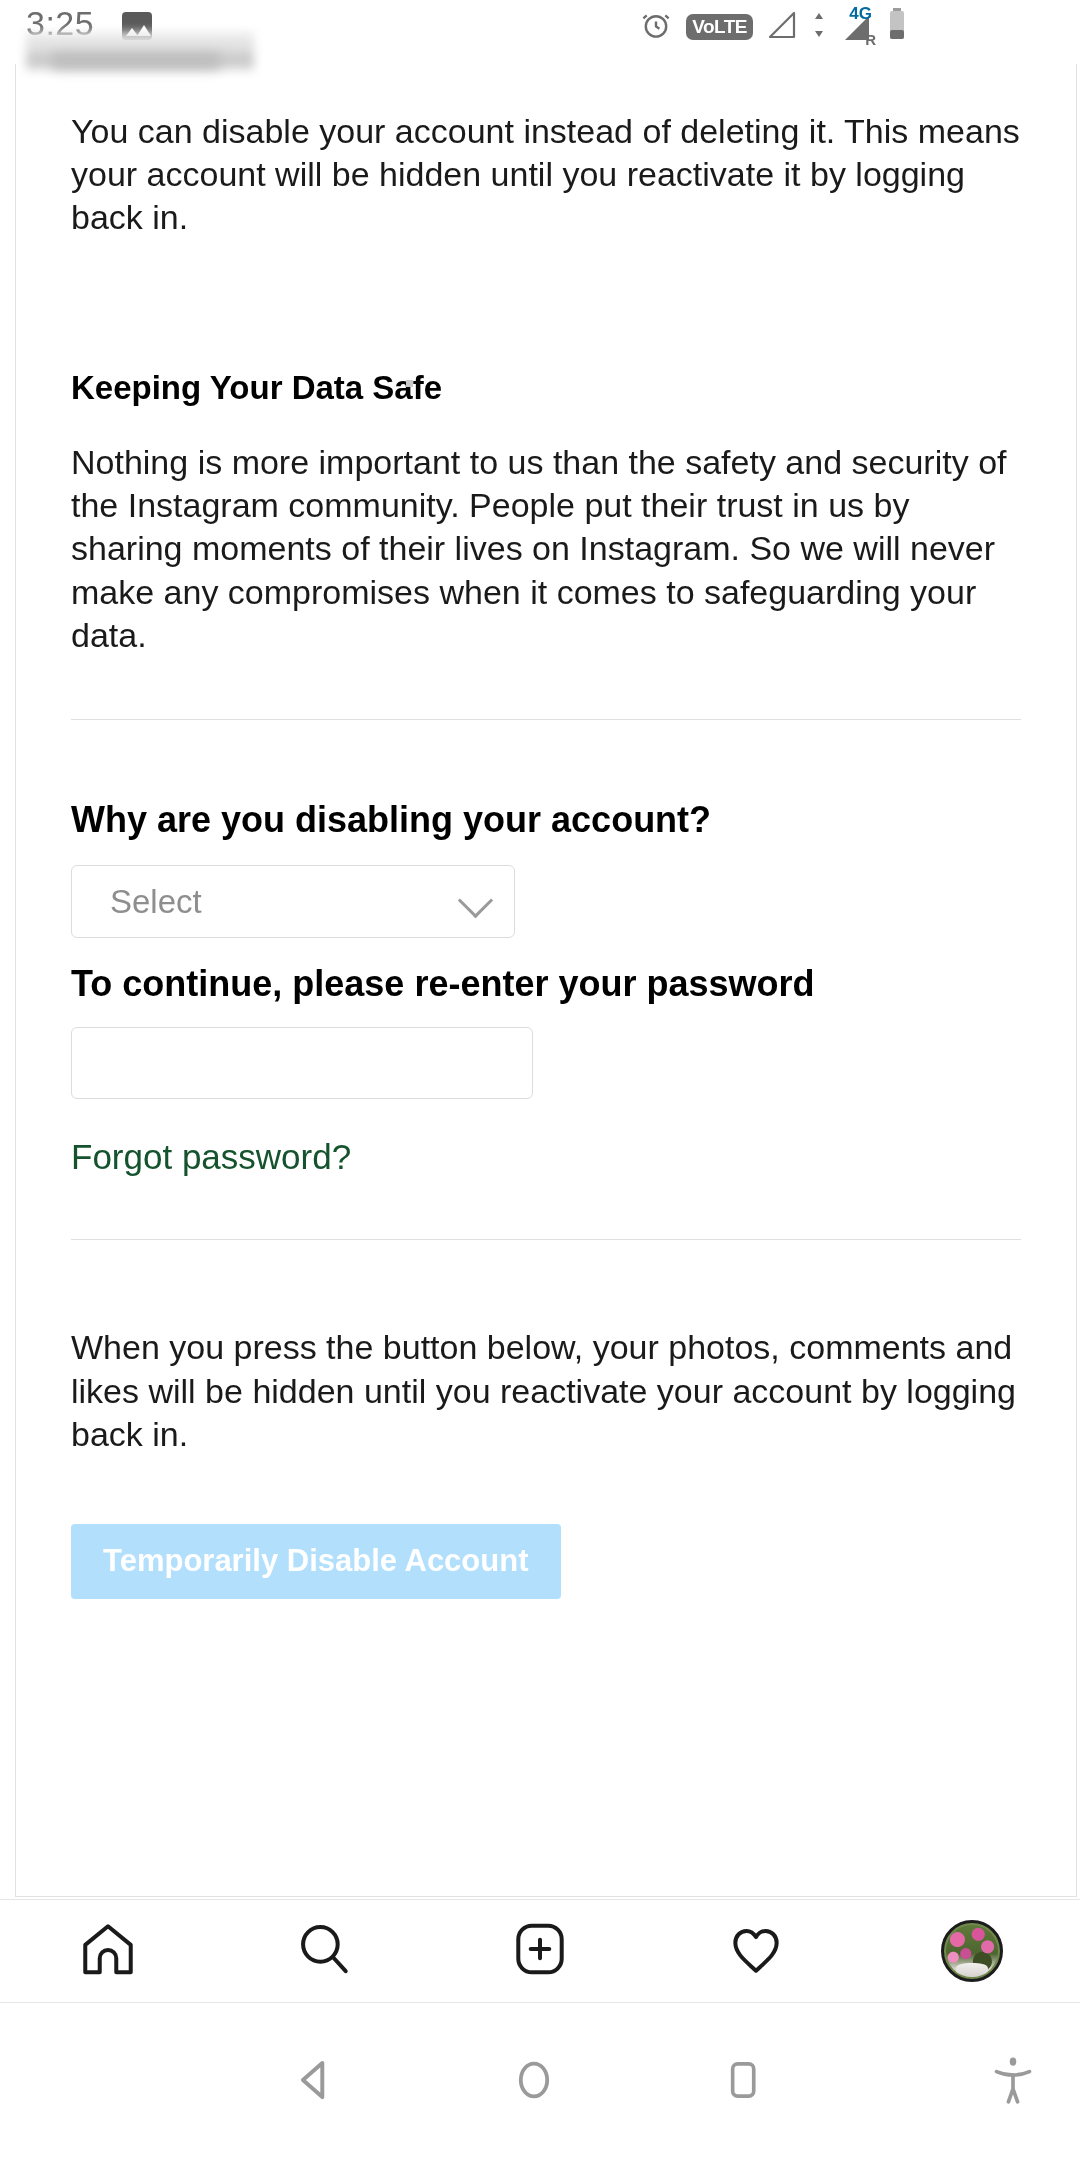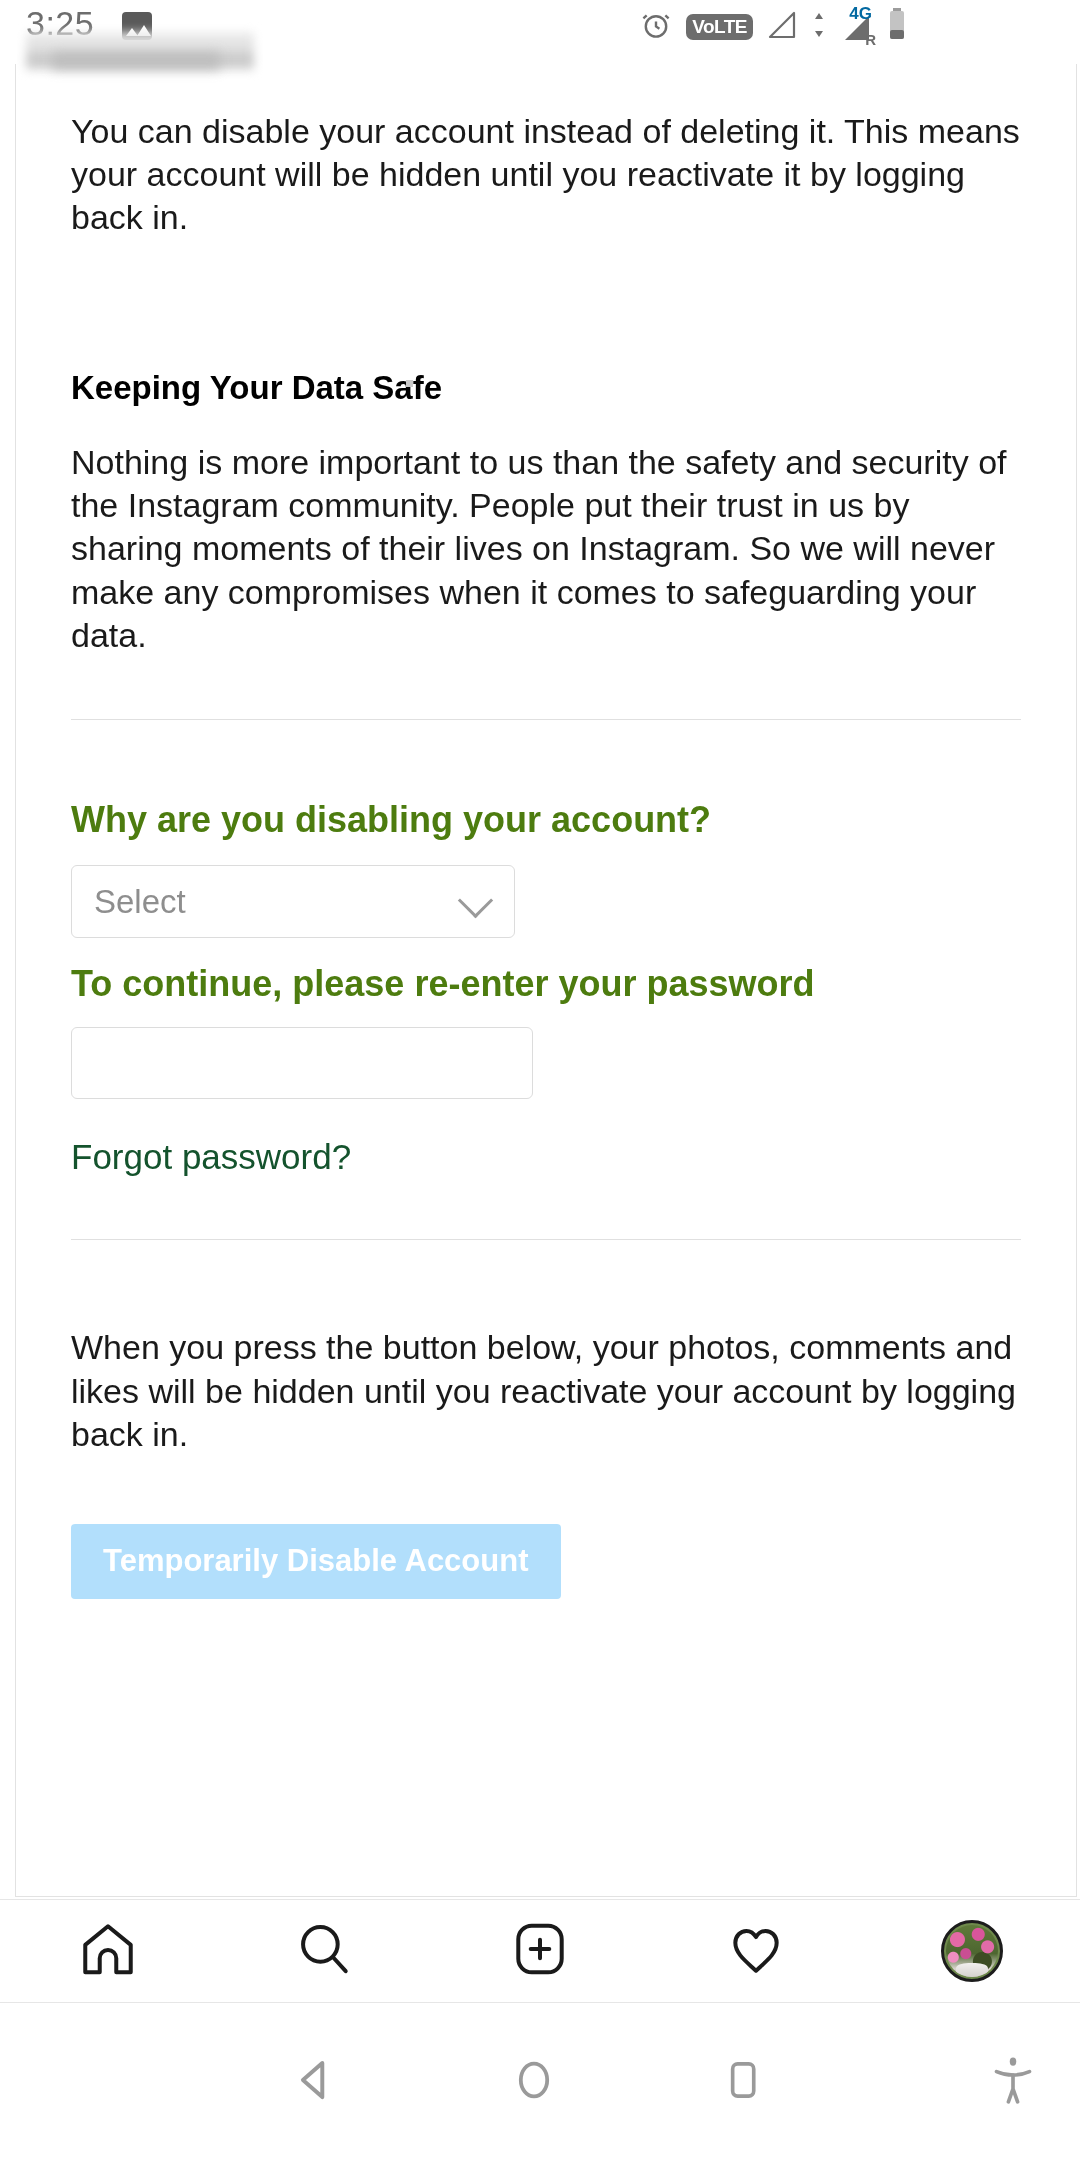--- a/index.html
+++ b/index.html
@@ -163,21 +163,21 @@
     font-size: 33px;
     font-weight: bold;
     color: #000000;
     margin: 0;
     line-height: 1.2;
   }
 
   h3.form-title {
     font-size: 36px;
     font-weight: bold;
-    color: #4d7c0f;
+    color: #000000;
     margin: 0;
     line-height: 1.2;
   }
 
   .divider {
     height: 1px;
     background: #e0e0e0;
     width: 100%;
   }
 
@@ -185,20 +185,21 @@
   .select-wrap {
     position: relative;
     width: 444px;
     height: 73px;
     border: 1px solid #dcdcdc;
     border-radius: 6px;
     box-sizing: border-box;
     background: #fff;
     display: flex;
     align-items: center;
+    padding-left: 16px;
   }
   .select-value {
     font-size: 33px;
     color: #8e8e8e;
     padding-left: 22px;
   }
   .chev {
     position: absolute;
     right: 26px;
     top: 50%;

